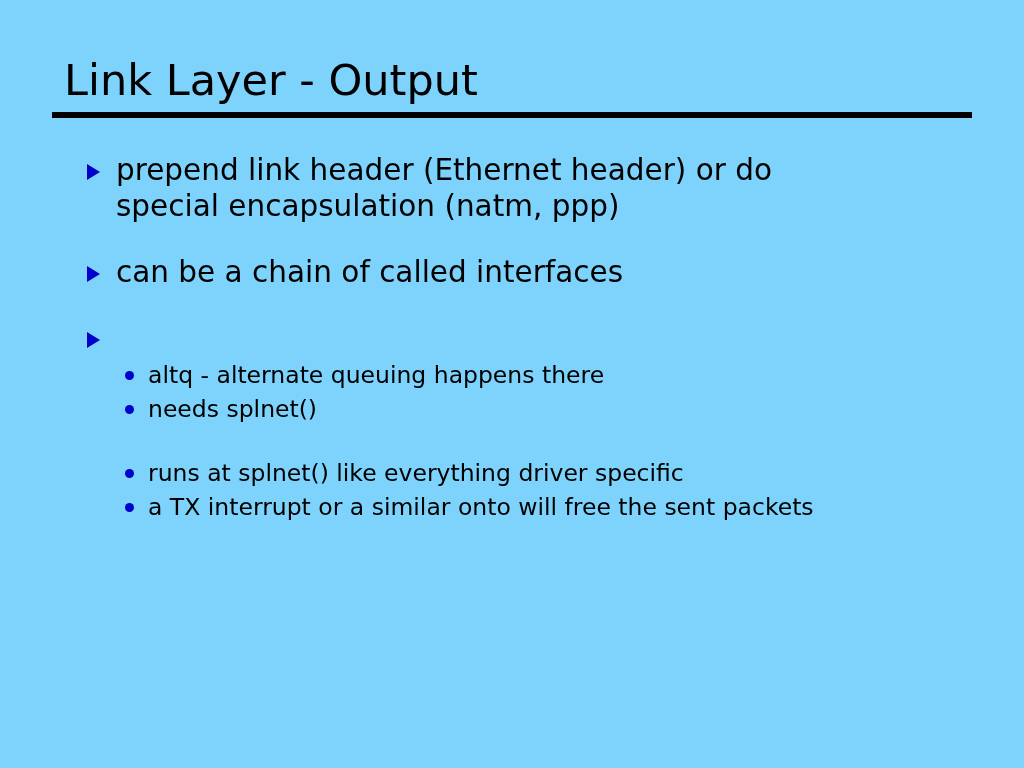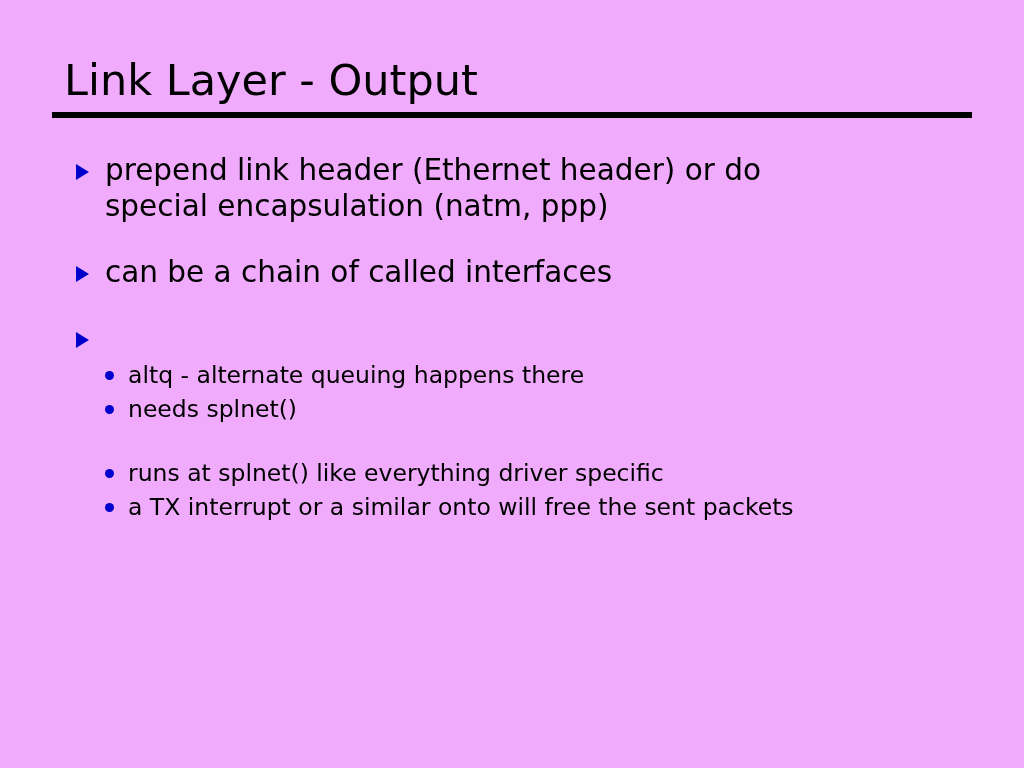--- a/index.html
+++ b/index.html
@@ -11,21 +11,21 @@
     width: 1024px;
     height: 768px;
     overflow: hidden;
     font-family: "DejaVu Sans", sans-serif;
     color: #000000;
     position: relative;
   }
   .slide {
     position: absolute;
     inset: 0;
-    background: #f0abfc;
+    background: #7dd3fc;
   }
 
   
   .slide-title {
     position: absolute;
     left: 64px;
     top: 54px;
     font-size: 43px;
     line-height: 52px;
     font-weight: 400;
@@ -38,21 +38,21 @@
     left: 52px;
     top: 112px;
     width: 920px;
     height: 6px;
     background: #000000;
   }
 
   
   .body-area {
     position: absolute;
-    left: 0;
+    left: 11px;
     top: 152px;
     width: 924px;
   }
 
   .group {
     position: relative;
   }
   .group + .group {
     margin-top: 30px;
   }
@@ -75,21 +75,21 @@
     border-left: 13px solid #0000cc;
     border-top: 8px solid transparent;
     border-bottom: 8px solid transparent;
   }
   .l1-text {
     display: block;
   }
 
   
   .l2list {
-    margin: 2px 0 0 0;
+    margin: 2px 0 0 9px;
     padding: 0;
     list-style: none;
   }
   .l2 {
     position: relative;
     padding-left: 128px;
     padding-right: 40px;
     font-size: 23.5px;
     line-height: 34px;
   }

